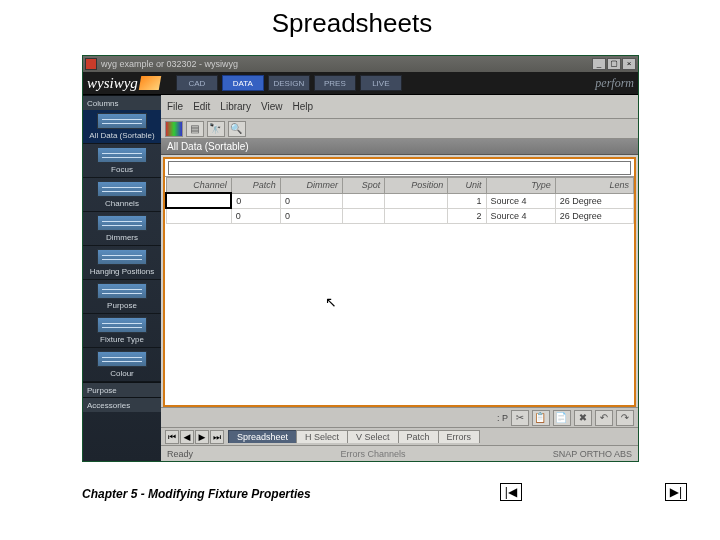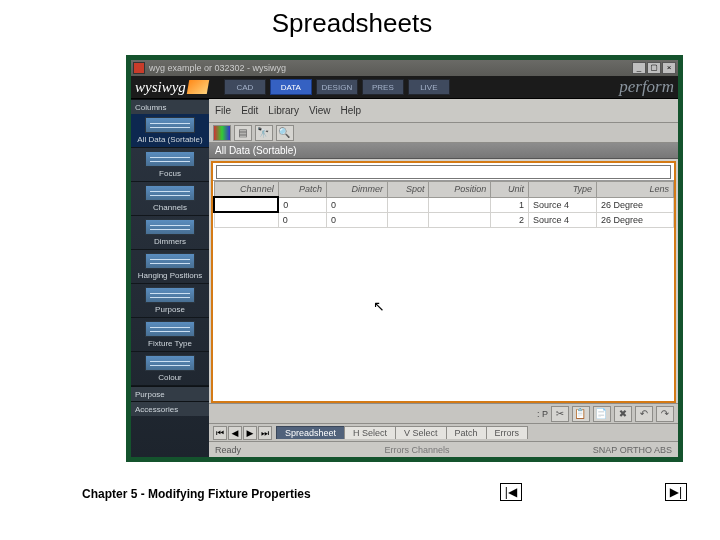--- a/index.html
+++ b/index.html
@@ -18,25 +18,24 @@
     padding: 8px 16px 4px 0;
     color: #000;
     font-family: Arial, sans-serif;
   }
   .app-shell {
     position: absolute;
     left: 82px;
     top: 55px;
     width: 557px;
     height: 407px;
-    border: 5px solid #14532d;
+    border: 1px solid #14532d;
     background: #4c1d95;
     display: flex;
     flex-direction: column;
-    margin-left: 44px;
   }
   
   .titlebar {
     height: 16px;
     background: linear-gradient(#6a6a66,#5a5a56);
     display: flex;
     align-items: center;
     color: #ccc;
     font-size: 9px;
     padding: 0 2px;
@@ -89,21 +88,21 @@
   .mode-tab.active {
     background: #3561c2;
     color: #fff;
     border-color: #1a3a84;
   }
   .logo-right {
     margin-left: auto;
     color: #8a949e;
     font-family: Georgia, serif;
     font-style: italic;
-    font-size: 17px;
+    font-size: 12px;
   }
 
   
   .body-row { flex:1; display:flex; min-height:0; }
 
   .sidebar {
     width: 78px;
     background: linear-gradient(#2b3440,#1d242d);
     display: flex; flex-direction: column;
     overflow: hidden;
@@ -273,20 +272,21 @@
   .statusbar .right { color:#666; }
 
   
   .slide-footer {
     position:absolute;
     left: 82px;
     right: 40px;
     top: 487px;
     display:flex;
     align-items:center;
+    font-style:italic;
   }
   .slide-footer .chap {
     font-size: 12px;
     font-family: Verdana, Arial, sans-serif;
     font-weight: bold;
     color:#000;
   }
   .slide-nav {
     width:22px;height:18px;
     border:1px solid #000;

